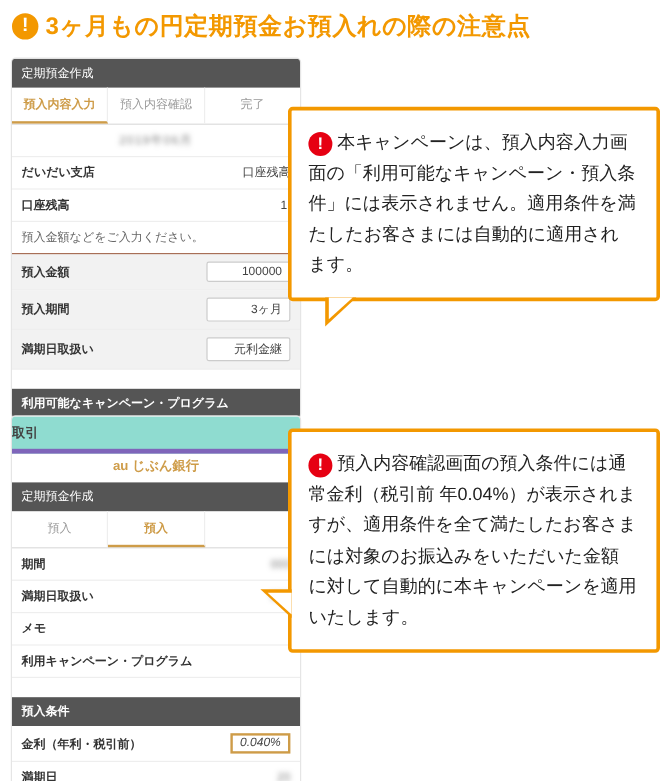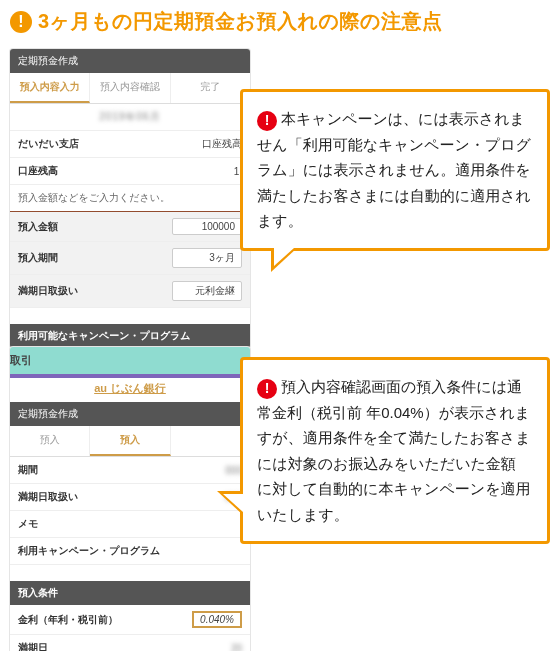--- a/index.html
+++ b/index.html
@@ -125,21 +125,20 @@
     font-weight: bold;
     border-bottom: 4px solid #8b5cf6;
     background:#5eead4;
   }
   .logo-line {
     text-align: center;
     font-size: 11px;
     color: #f39800;
     font-weight: bold;
     padding: 3px 0 6px 0;
-    text-decoration: underline;
   }
   .blur-line {
     color: transparent;
     text-shadow: 0 0 4px rgba(0,0,0,0.5);
   }
   .rate-highlight {
     border: 2px solid #f39800;
     padding: 1px 6px;
     font-size: 10px;
     background: #fff;
@@ -253,21 +252,21 @@
       <span class="input-cell">3ヶ月</span>
     </div>
     <div class="shot-row dark">
       <span class="label">満期日取扱い</span>
       <span class="input-cell">元利金継</span>
     </div>
     <div class="shot-band">利用可能なキャンペーン・プログラム</div>
   </div>
 
   <div class="callout" style="top:40px;">
-    <span class="co-icon">!</span><span class="callout-text">本キャンペーンは、には表示されません「利用可能なキャンペーン・プログラム」には表示されません。適用条件を満たしたお客さまには自動的に適用されます。</span>
+    <span class="co-icon">!</span><span class="callout-text">本キャンペーンは、預入内容入力画面の「利用可能なキャンペーン・預入条件」には表示されません。適用条件を満たしたお客さまには自動的に適用されます。</span>
     <div class="callout-tail tail-down-left"></div>
   </div>
 </div>
 
 <div class="block block2">
   <div class="shot" style="top:0;">
     <div class="shot-title-bar">取引</div>
     <div class="logo-line">au じぶん銀行</div>
     <div class="shot-header">定期預金作成</div>
     <div class="shot-tabs">

